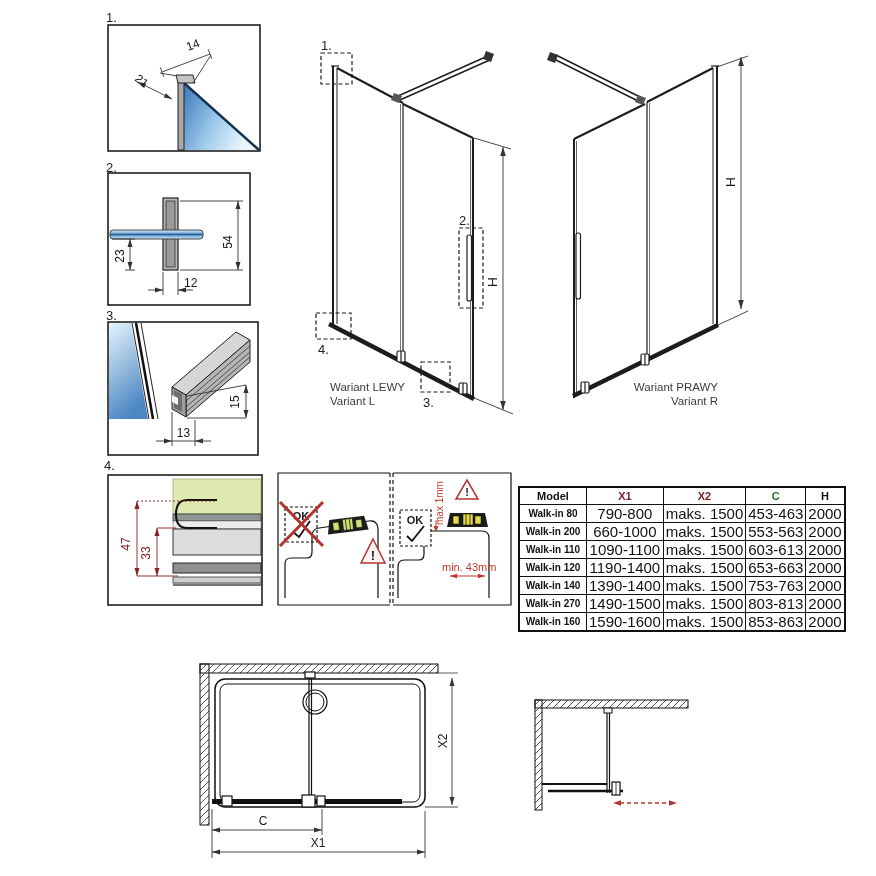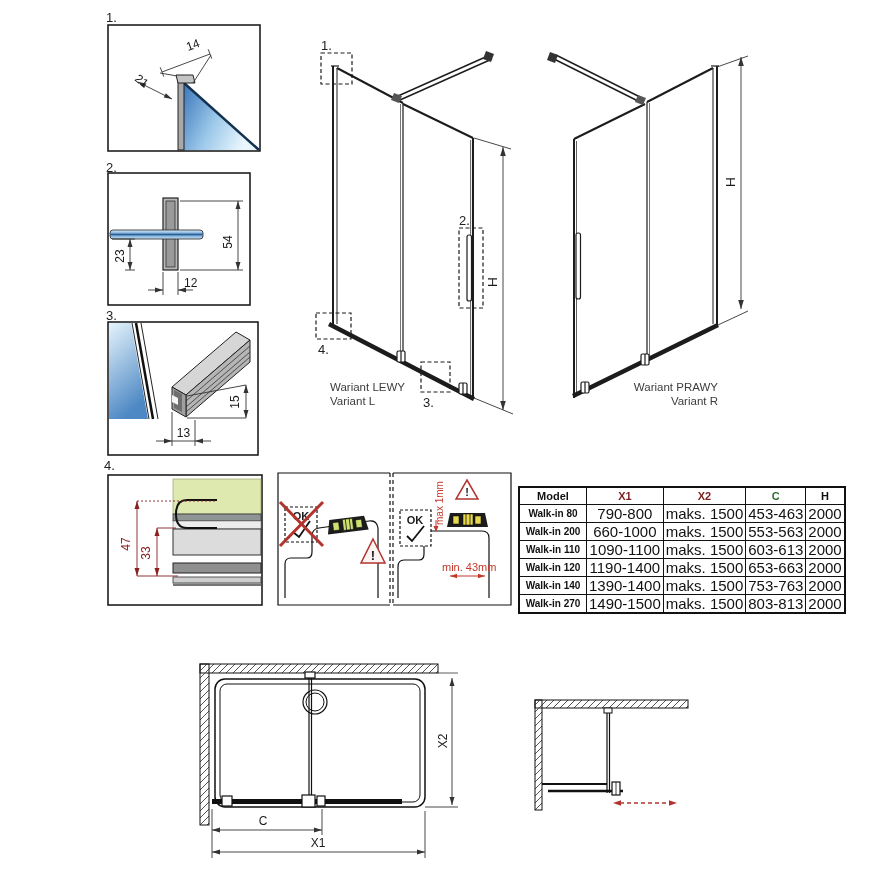--- a/index.html
+++ b/index.html
@@ -286,20 +286,27 @@
         <td>753-763</td>
         <td>2000</td>
       </tr>
       <tr>
         <td class="model-cell">Walk-in 270</td>
         <td>1490-1500</td>
         <td>maks. 1500</td>
         <td>803-813</td>
         <td>2000</td>
       </tr>
+      <tr>
+        <td class="model-cell">Walk-in 160</td>
+        <td>1590-1600</td>
+        <td>maks. 1500</td>
+        <td>853-863</td>
+        <td>2000</td>
+      </tr>
     </tbody>
       </table>
   </div>
 
   <svg class="abs" style="left:277px;top:468px" width="238" height="142" viewBox="0 0 238 142">
 
     <g>
       <path d="M 113,5 H 1 V 137 H 113" fill="#fff" stroke="#111" stroke-width="1.2"></path>
       <line x1="113" y1="5" x2="113" y2="137" stroke="#111" stroke-width="1.2" stroke-dasharray="4 3"></line>
       <path d="M 8,130 L 8,96 Q 8,90 14,90 L 30,90 Q 35,90 35,84 L 35,68 Q 35,61 42,60 L 92,53 Q 100,52 101,60 L 101,130" fill="#fff" stroke="#111" stroke-width="1.2"></path>

